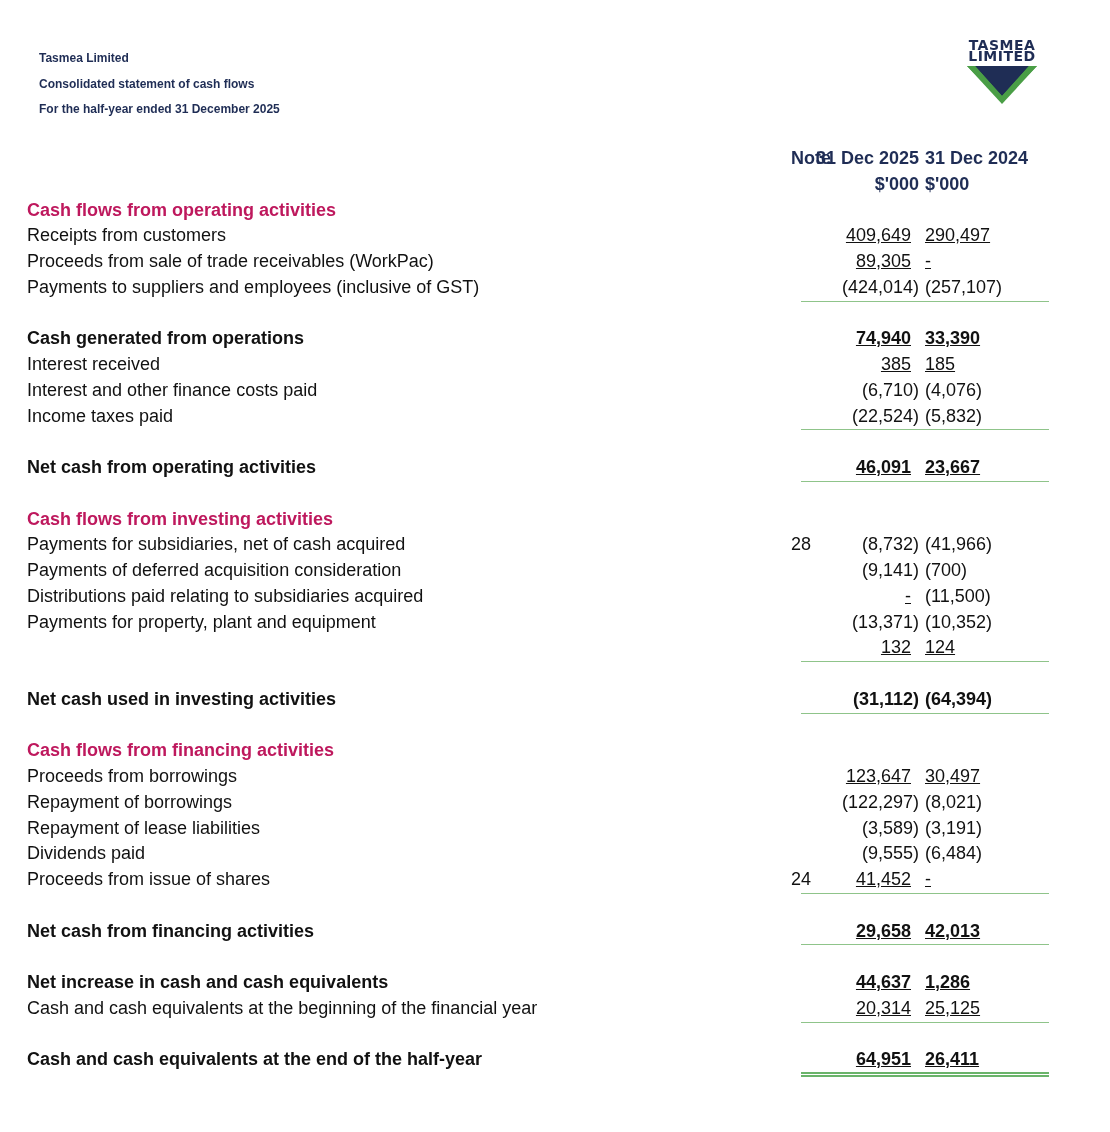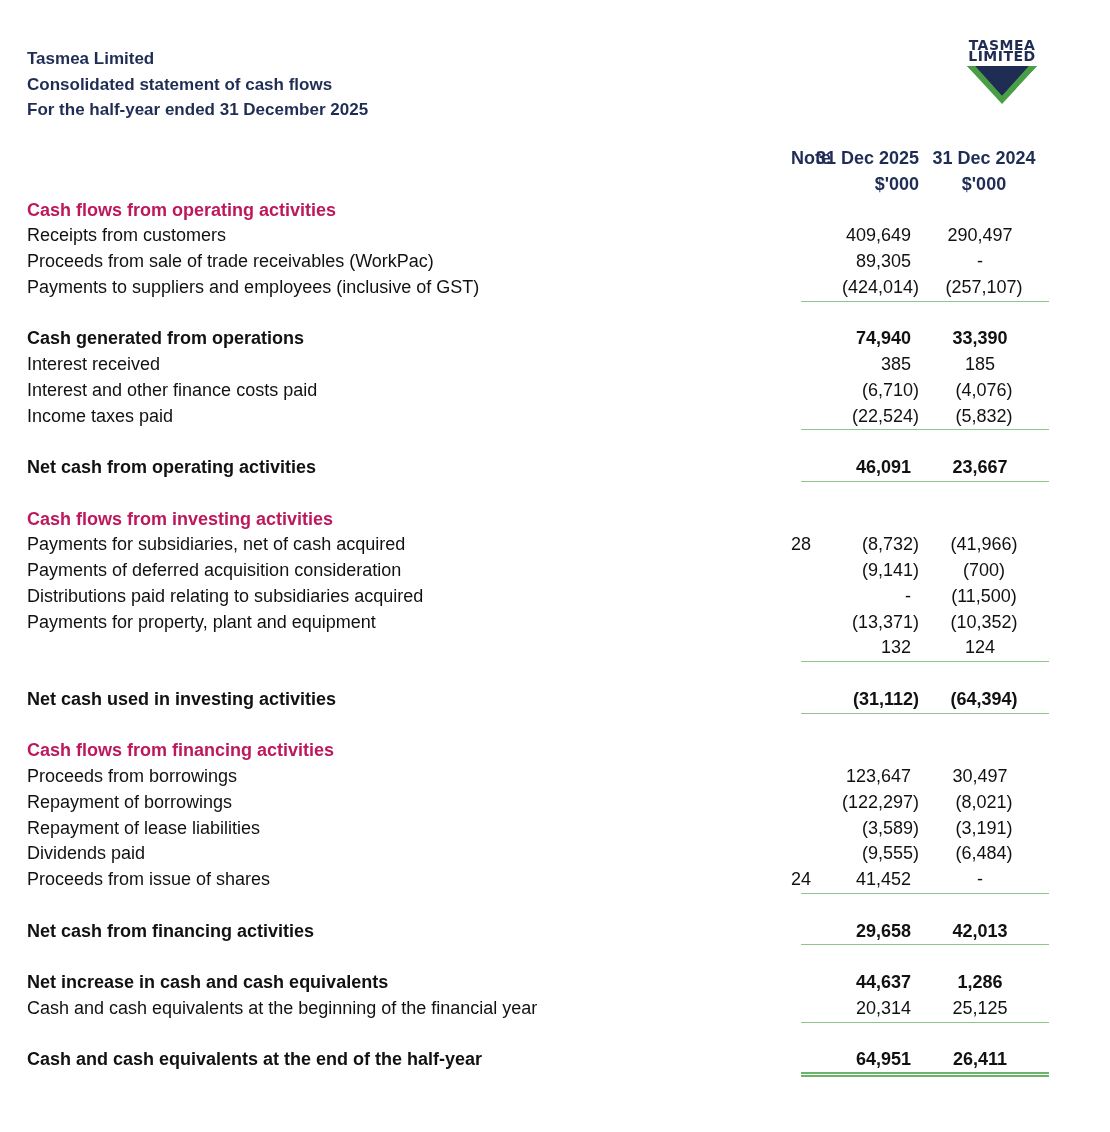--- a/index.html
+++ b/index.html
@@ -1,32 +1,32 @@
 <!DOCTYPE html>
 <html><head>
 <meta charset="utf-8">
 <style>
   html, body { margin: 0; padding: 0; background: #ffffff; }
   body { width: 1110px; height: 1132px; position: relative; overflow: hidden;
          font-family: "Liberation Sans", "DejaVu Sans", sans-serif; color: #111111; }
   .header { position: absolute; left: 27px; top: 46px; }
-  .header div { font-size: 17px; font-weight: bold; color: #1f2d55; line-height: 25.5px; }
+  .header div { font-size: 12px; font-weight: bold; color: #1f2d55; line-height: 25.5px; margin-left: 12px; }
   .logo { position: absolute; left: 956px; top: 40px; width: 92px; text-align: center; }
   .logo-text { font-size: 14px; font-weight: 900; color: #1f2d55; line-height: 11px; letter-spacing: 0.5px; font-family: "DejaVu Sans", sans-serif; }
   .logo svg { display: block; margin: 4px auto 0; }
   .table { position: absolute; left: 27px; top: 146px; width: 1020px; }
   .row { position: relative; height: 25.75px; font-size: 18px; line-height: 25.75px; }
   .row .label { position: absolute; left: 0; white-space: nowrap; }
   .row .note { position: absolute; left: 732px; white-space: nowrap; margin-left: 32px; }
   .row .c1 { position: absolute; right: 128px; width: 118px; text-align: right; white-space: nowrap; }
-  .row .c2 { position: absolute; right: 4px; width: 118px; text-align: center; white-space: nowrap; }
+  .row .c2 { position: absolute; right: 4px; width: 118px; text-align: left; white-space: nowrap; }
   .row.hdr { color: #1f2d55; font-weight: bold; }
   .row.section .label { color: #be185d; font-weight: bold; }
   .row.bold { font-weight: bold; }
-  .num.pos { padding-right: 8px; }
+  .num.pos { padding-right: 8px; text-decoration: underline; }
   .row.underline .c1::after, .row.underline .c2::after {
     content: ""; position: absolute; left: 0; right: -6px; bottom: -1px; height: 1px; background: #8fc48a;
   }
   .row.dblline .c1::after, .row.dblline .c2::after {
     content: ""; position: absolute; left: 0; right: -6px; bottom: -4px; height: 5px;
     border-top: 2px solid #6ab46a; border-bottom: 2px solid #6ab46a; box-sizing: border-box;
   }
   .row .c1 { right: 128px; }
   .spacer { height: 25.75px; }
 </style>

